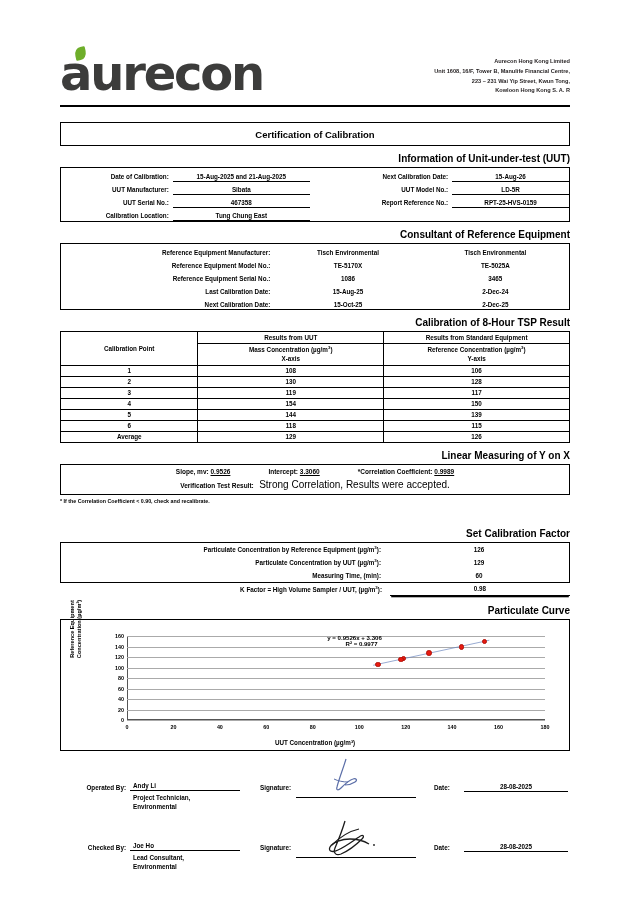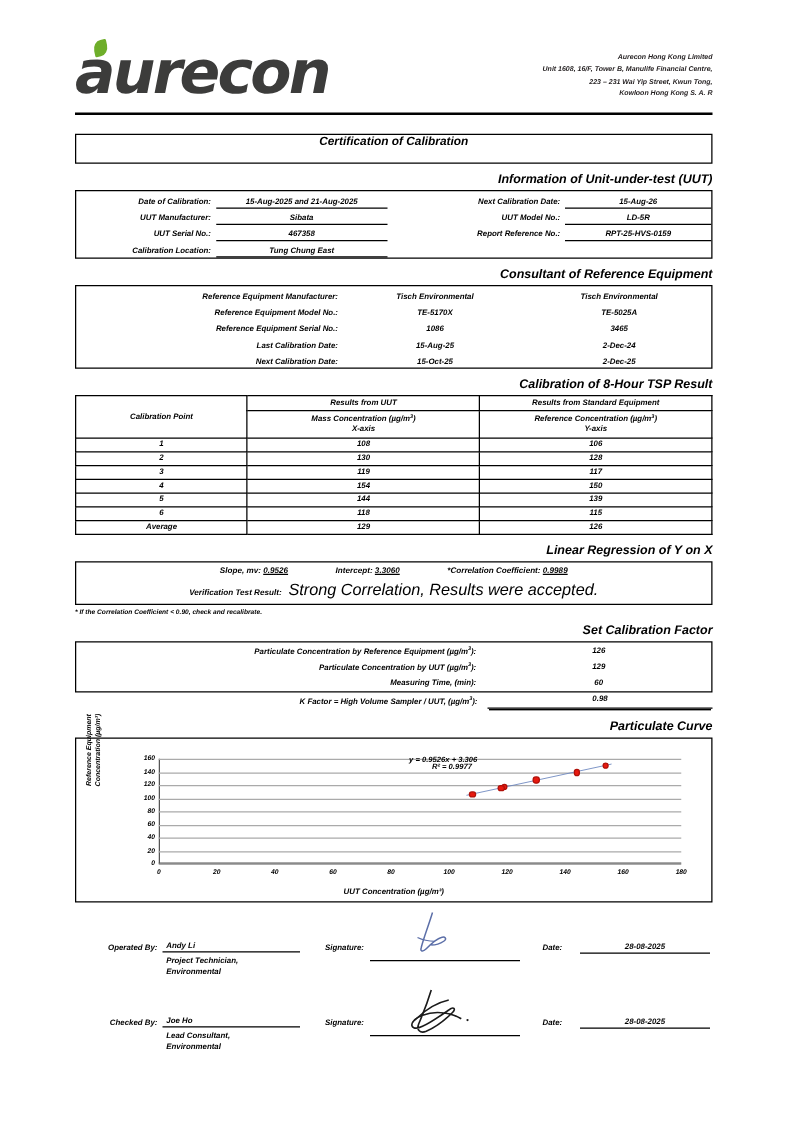--- a/index.html
+++ b/index.html
@@ -9,22 +9,22 @@
   }
   body {
     width: 642px; height: 906px;
     font-family: "Liberation Sans", sans-serif;
     color: #000000;
     overflow: hidden;
     position: relative;
   }
   .page {
     position: absolute;
-    left: 60px; top: 0px;
-    width: 510px; height: 786px; font-style: italic;
+    left: 60px; top: 15px;
+    width: 510px; height: 786px;
   }
 
   
   .hdr {
     position: relative;
     height: 62px;
     margin-top: 32px;
   }
   .logo-wrap {
     position: absolute; left: 0; top: 0;
@@ -58,32 +58,32 @@
   .hdr-rule {
     position: absolute; left: 0; right: 0; top: 58px;
     border-top: 2.5px solid #000;
   }
 
   
   .title-box {
     margin-top: 13px;
     border: 1.6px solid #000;
     height: 24px;
-    display: flex; align-items: flex-start; justify-content: center;
+    display: flex; align-items: center; justify-content: center;
     font-size: 9.5px; font-weight: bold;
   }
 
   
   .sec-head {
     text-align: right;
     font-size: 10px;
     font-weight: bold;
     margin: 7px 0 3px 0;
   }
-  .sec-head.tight { margin-top: 6px; }
+  .sec-head.tight { margin-top: 24px; }
 
   
   .frame { border: 1.6px solid #000; }
 
   
   table.info {
     width: 100%;
     border-collapse: collapse;
     font-size: 6.3px;
     font-weight: bold;
@@ -128,21 +128,21 @@
   }
   .reg-line1 {
     display: flex;
     justify-content: center;
     gap: 38px;
     margin-bottom: 4px;
   }
   .u { text-decoration: underline; }
   .reg-line2 { text-align: center; }
   .reg-line2 .vt { font-weight: bold; }
-  .reg-line2 .rv { font-weight: normal; font-size: 13px; }
+  .reg-line2 .rv { font-weight: normal; font-size: 10px; }
   .footnote {
     font-size: 5.3px;
     font-weight: bold;
     margin-top: 3px;
   }
 
   
   table.kf {
     width: 100%;
     border-collapse: collapse;
@@ -401,21 +401,21 @@
       <td class="outer-r">115</td>
     </tr>
     <tr class="rrow">
       <td class="outer-l outer-b">Average</td>
       <td class="outer-b">129</td>
       <td class="outer-r outer-b">126</td>
     </tr>
   </tbody>
     </table>
 
-  <div class="sec-head">Linear Regression of Y on X</div>
+  <div class="sec-head">Linear Measuring of Y on X</div>
   <div class="reg-box">
     <div class="reg-line1">
       <span>
         <span>Slope, mv:</span>
         <span class="u">0.9526</span>
       </span>
       <span>
         <span>Intercept:</span>
         <span class="u">3.3060</span>
       </span>

